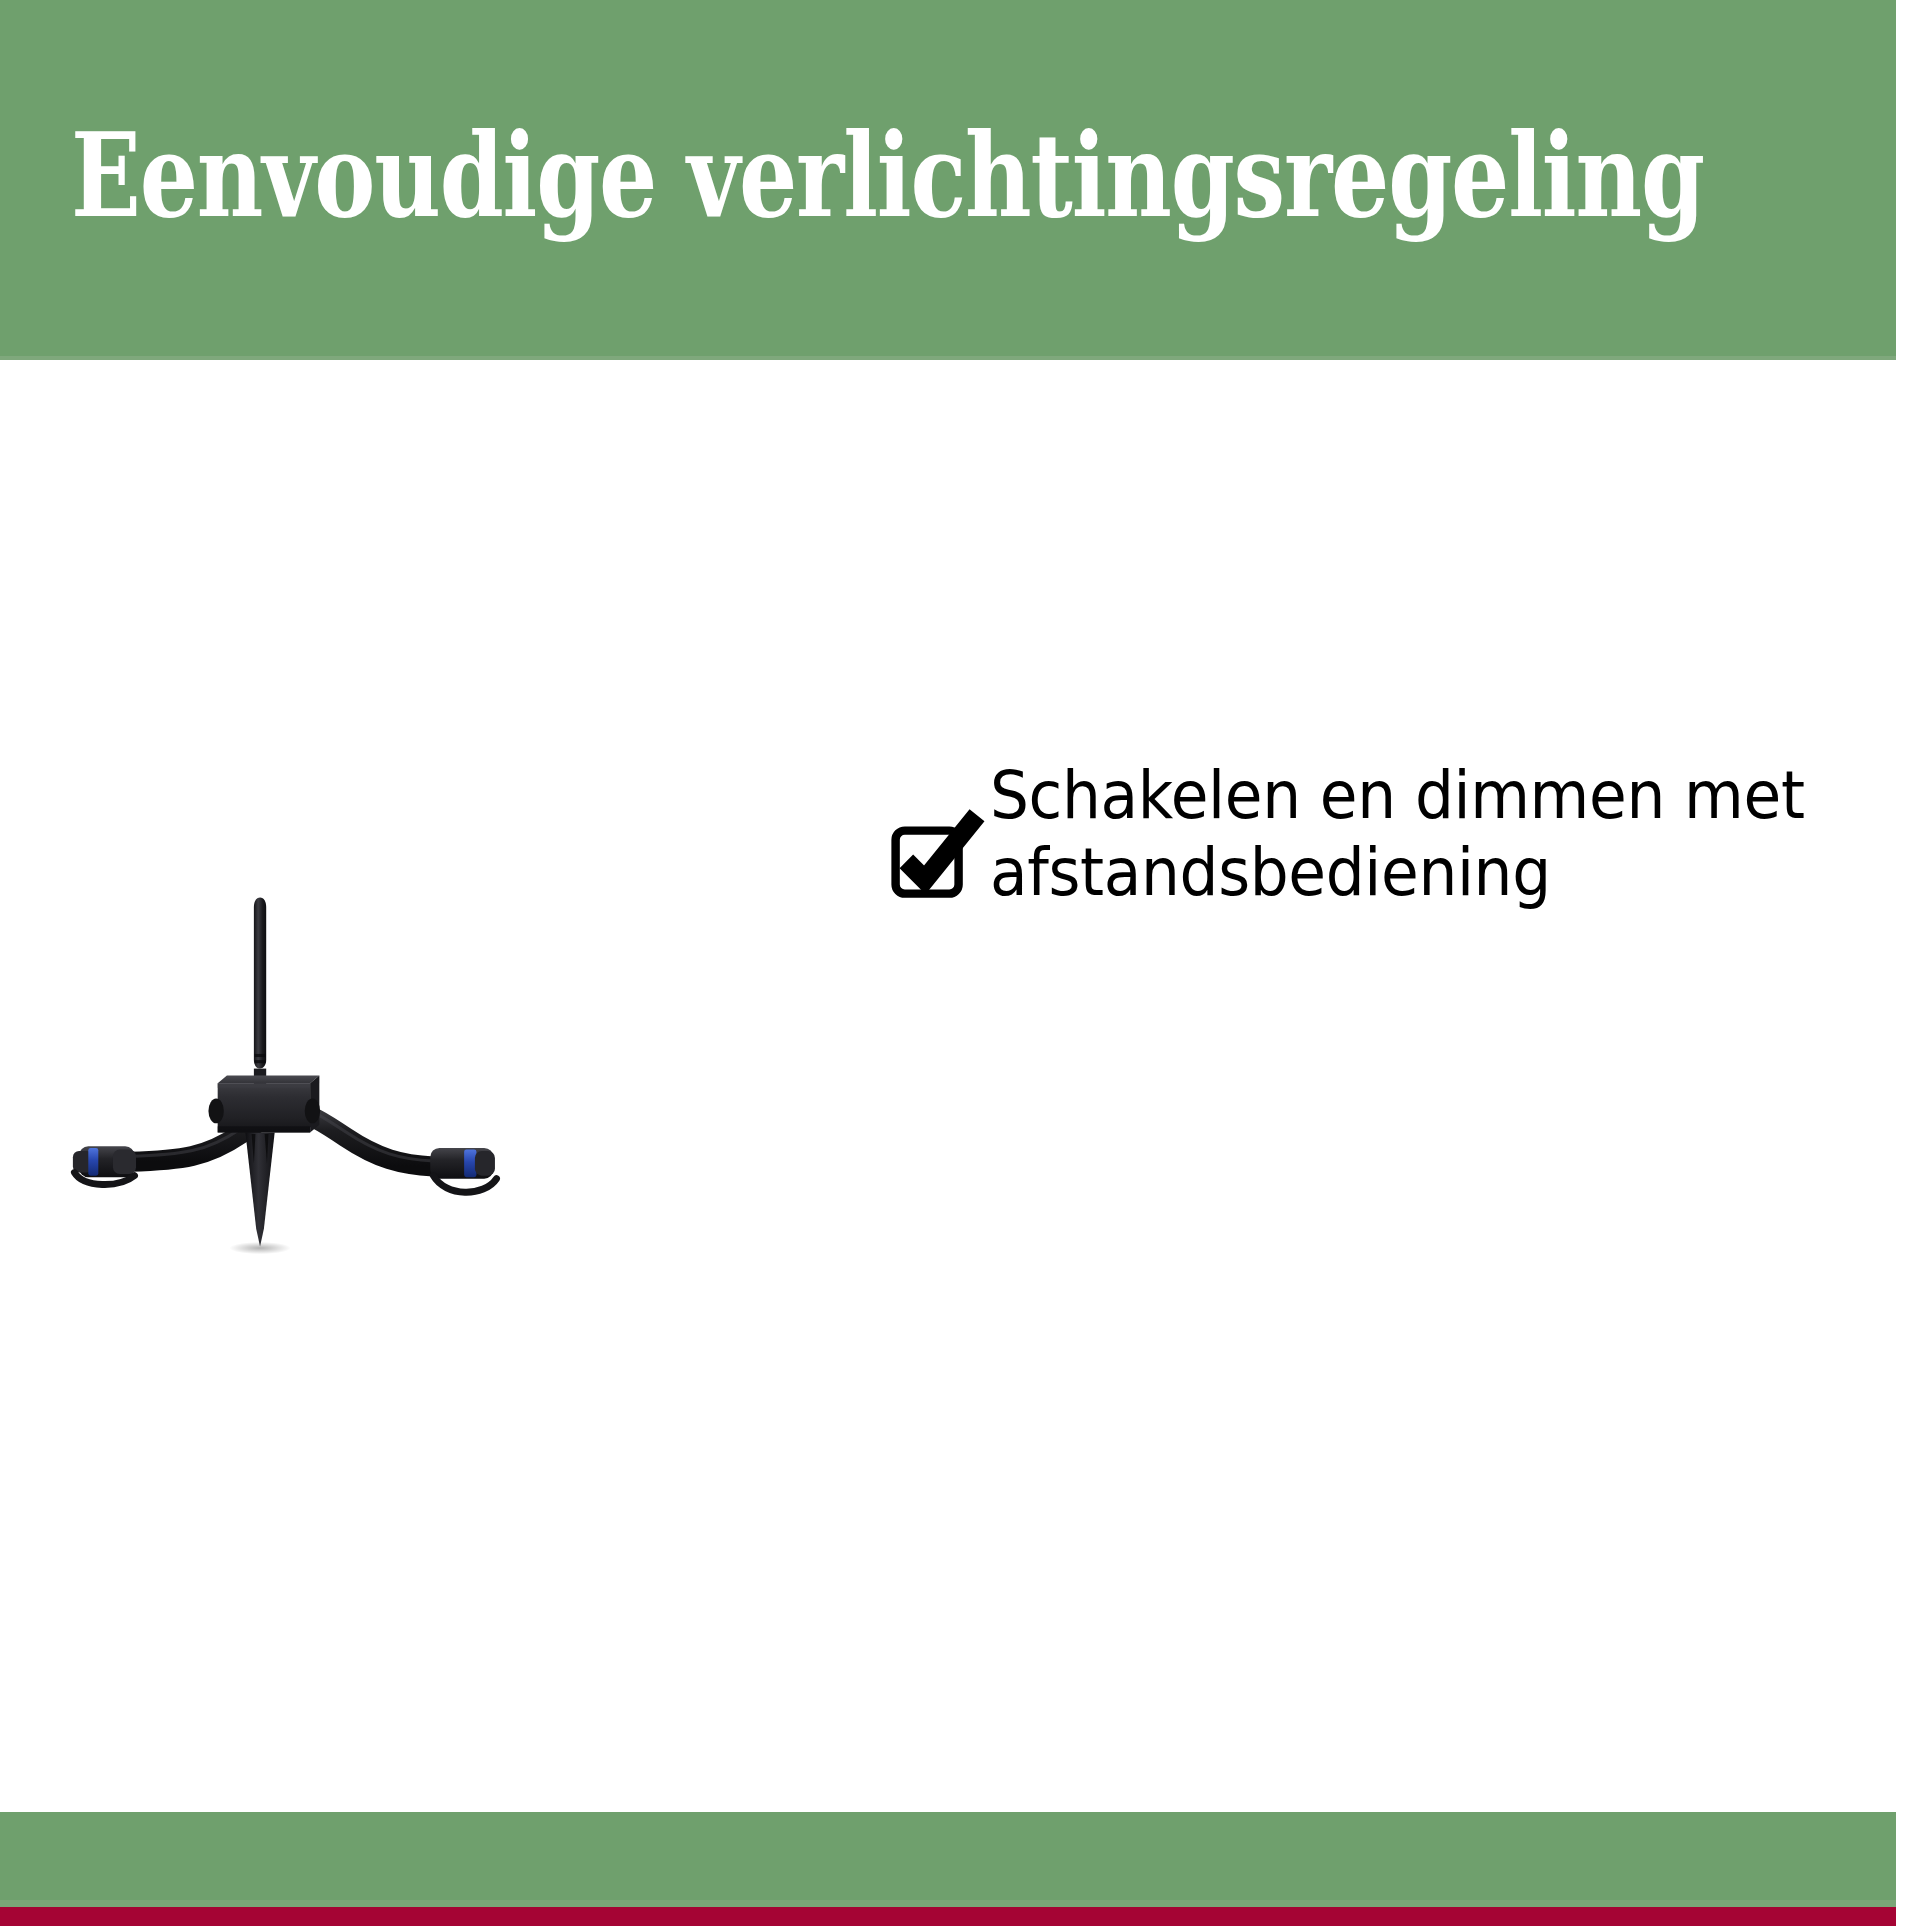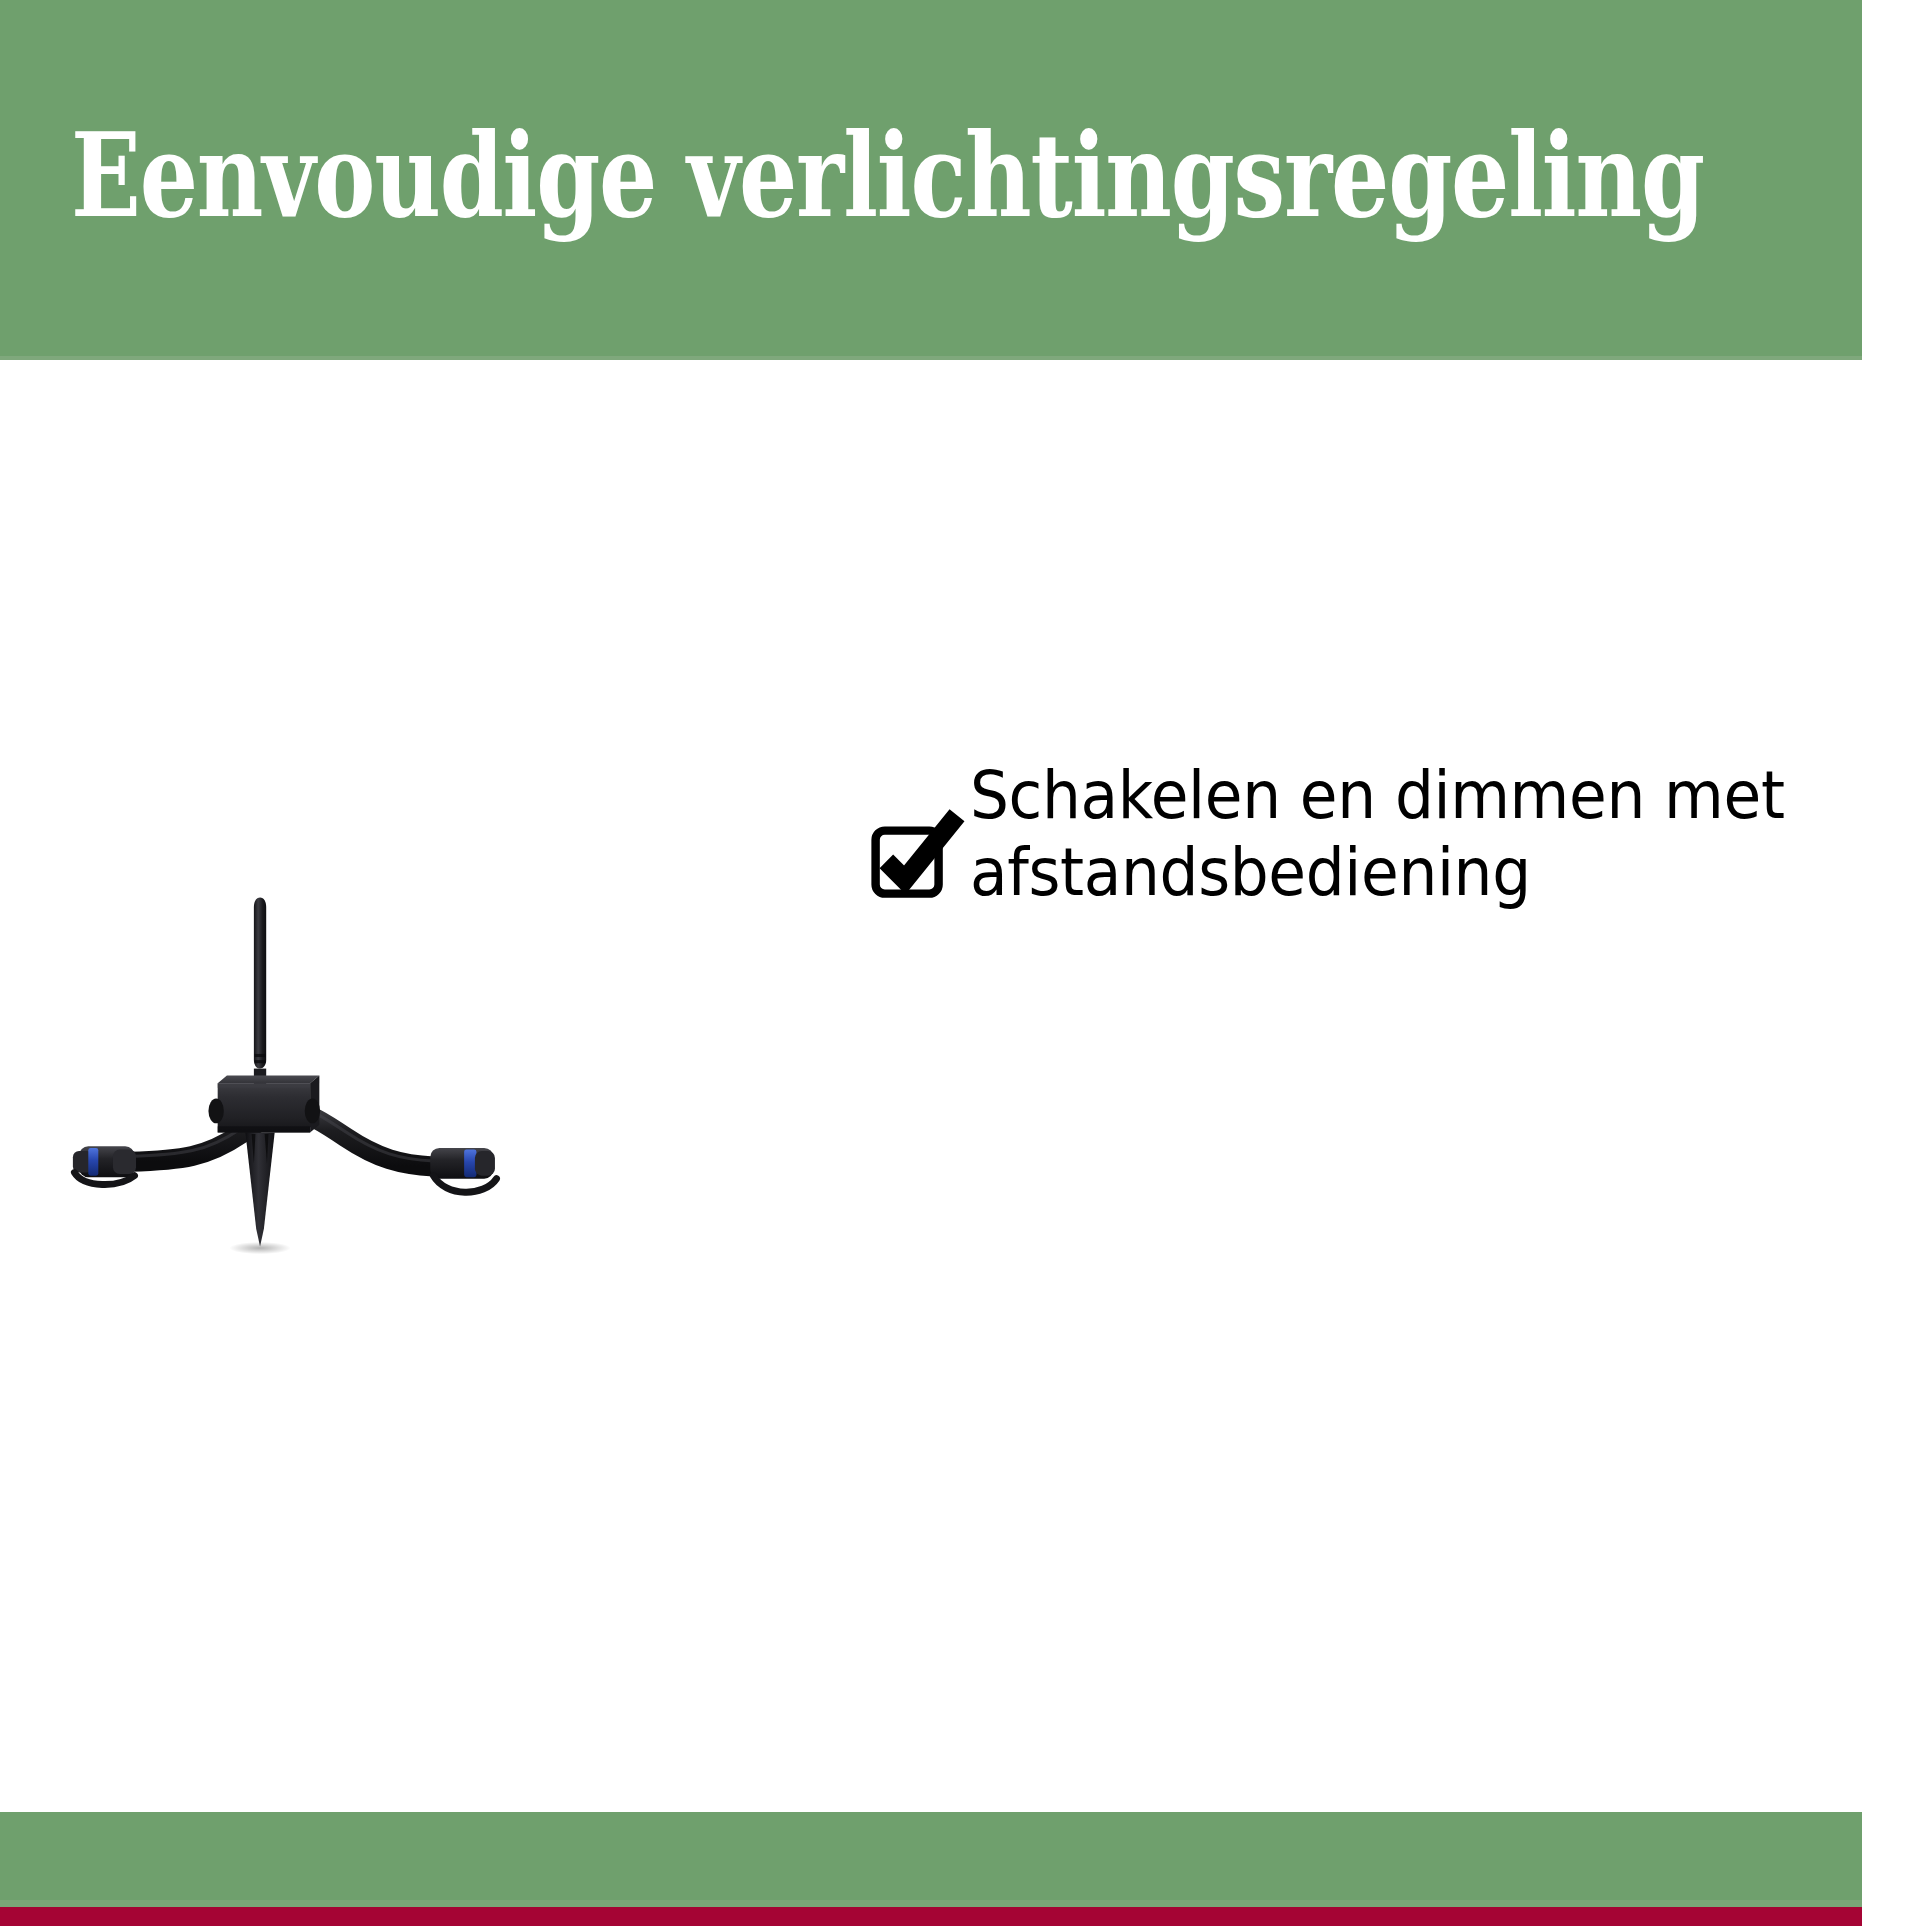--- a/index.html
+++ b/index.html
@@ -13,20 +13,21 @@
     font-family: "DejaVu Sans", sans-serif;
     overflow: hidden;
   }
 
   #poster {
     position: relative;
     width: 1862px;
     height: 1926px;
     background: #ffffff;
     overflow: hidden;
+    padding-left: 34px;
   }
 
   
   .header-band {
     position: absolute;
     left: 0;
     top: 0;
     width: 1926px;
     height: 360px;
     background: #6fa06d;
@@ -65,21 +66,21 @@
   }
   .product-svg {
     display: block;
     width: 878px;
     height: 416px;
   }
 
   
   .features {
     position: absolute;
-    left: 871px;
+    left: 891px;
     top: 740px;
     width: 1017px;
     text-decoration: underline;
   }
   .feature-row {
     position: relative;
     display: block;
   }
   .feature-row.r1 { height: 254px; }
   .feature-row.r2 { height: 266px; }

